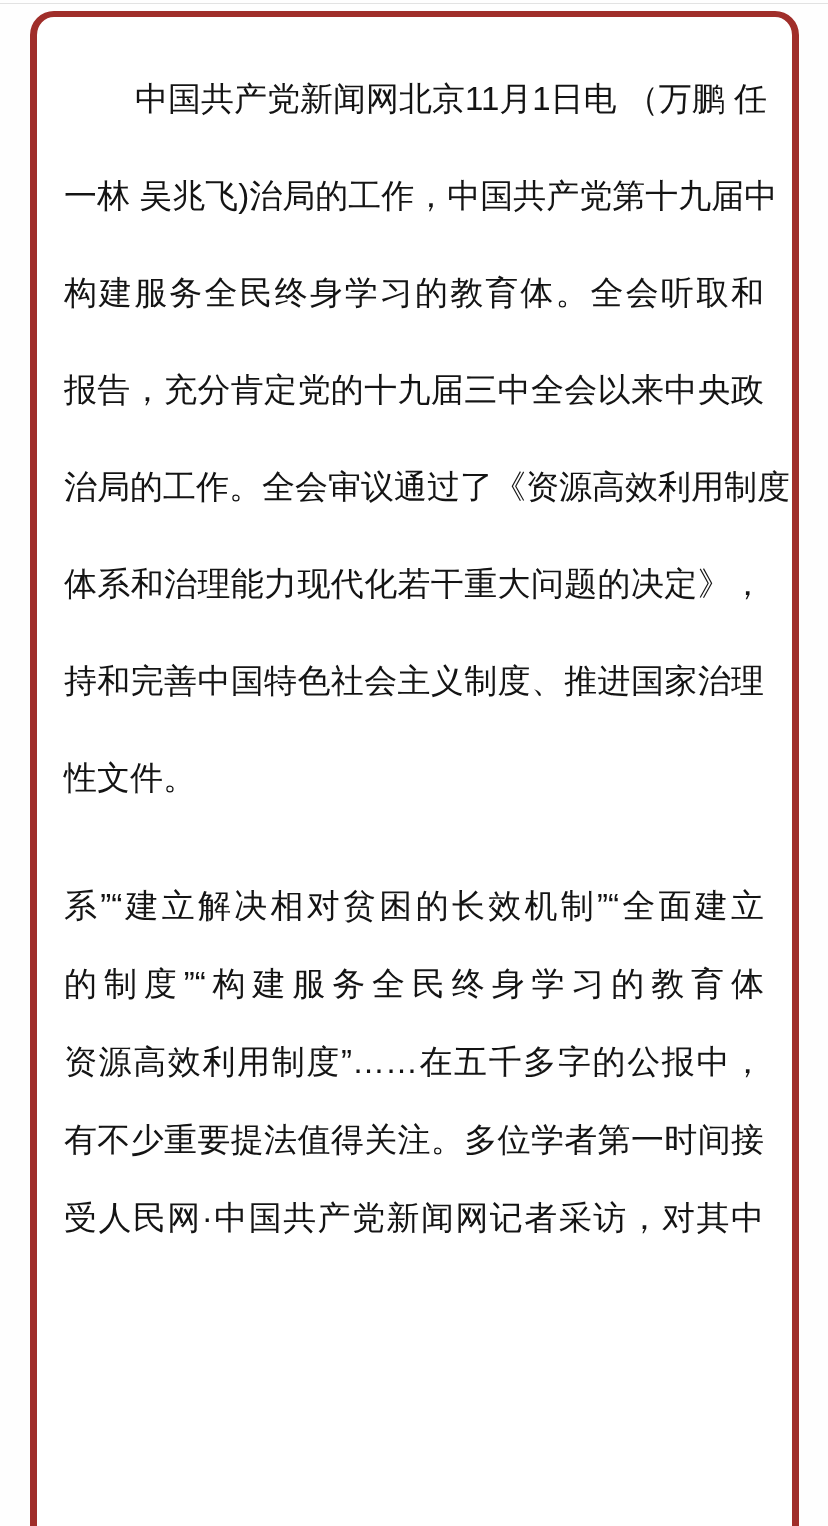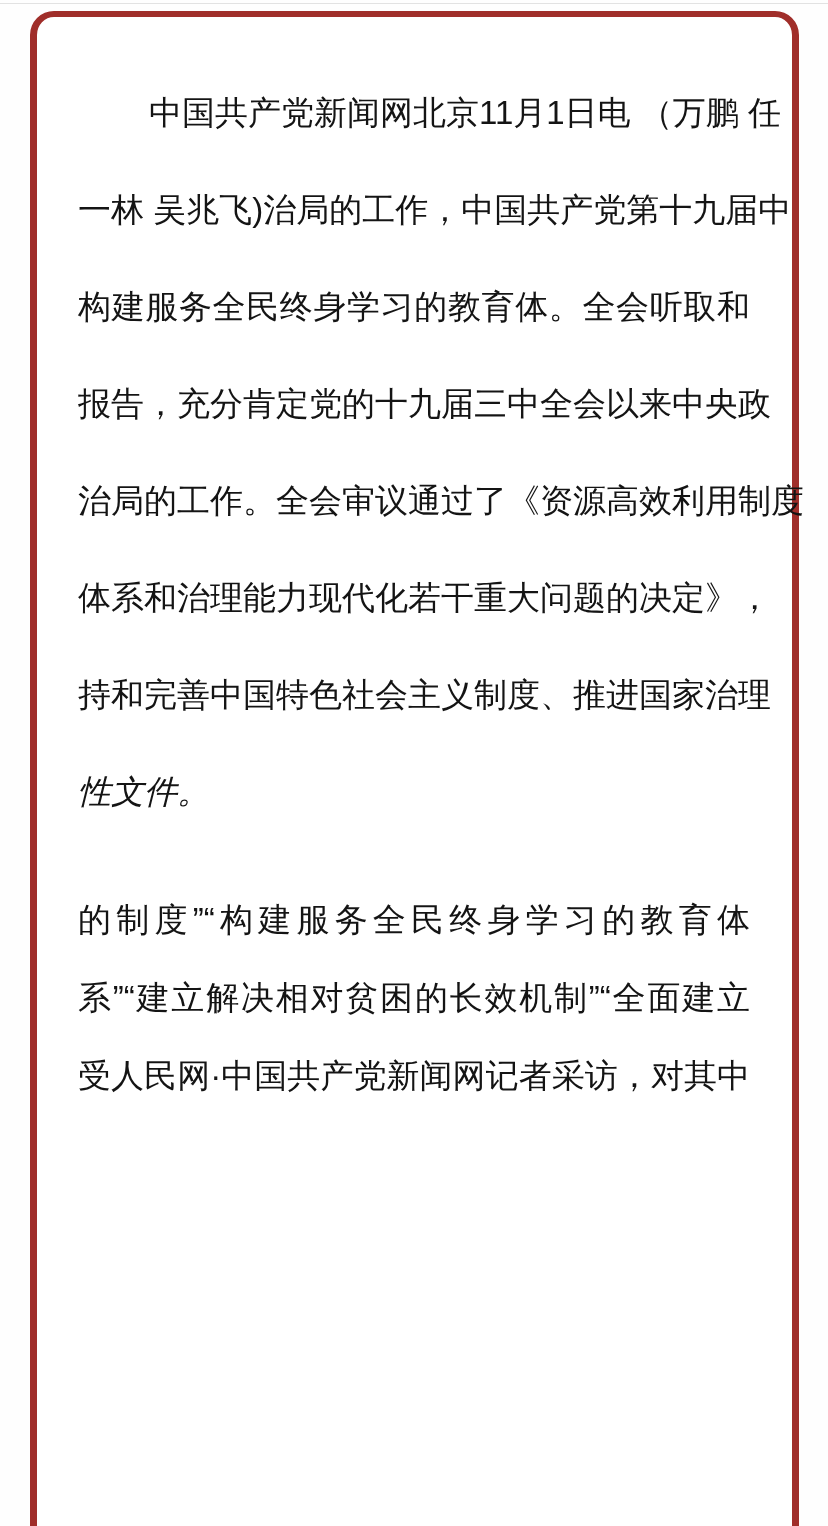--- a/index.html
+++ b/index.html
@@ -38,35 +38,34 @@
   .article-body {
     position: absolute;
     left: 64px;
     top: 50px;
     width: 700px;
     font-size: 33px;
     font-weight: 400;
     color: #141414;
     letter-spacing: 0;
   }
-  .para { margin: 14px; }
+  .para { margin: 0; }
   .para-1 .text-line { line-height: 97px; }
   .para-2 { margin-top: 41px; }
   .para-2 .text-line { line-height: 78px; }
   .text-line {
     white-space: nowrap;
     text-align: justify;
     text-align-last: justify;
     text-justify: inter-character;
   }
   .text-line.indent { padding-left: 71px; }
   .text-line.short {
     text-align: center;
     text-align-last: left;
-    font-style: italic;
   }
 </style>
 </head>
 <body>
 
 <div class="page">
   <div class="top-hairline" style="background: rgb(226, 226, 226);"></div>
   <div class="article-frame" style="border-color: rgb(160, 46, 42);"></div>
 
   <div class="article-body" style="color: rgb(20, 20, 20);">
@@ -75,18 +74,20 @@
       <div class="text-line">一林 吴兆飞)治局的工作，中国共产党第十九届中</div>
       <div class="text-line">构建服务全民终身学习的教育体。全会听取和</div>
       <div class="text-line">报告，充分肯定党的十九届三中全会以来中央政</div>
       <div class="text-line">治局的工作。全会审议通过了《资源高效利用制度</div>
       <div class="text-line">体系和治理能力现代化若干重大问题的决定》，</div>
       <div class="text-line">持和完善中国特色社会主义制度、推进国家治理</div>
       <div class="text-line short">性文件。</div>
     </div>
 
     <div class="para para-2">
+      <div class="text-line">系”“建立解决相对贫困的长效机制”“全面建立</div>
       <div class="text-line">的制度”“构建服务全民终身学习的教育体</div>
-      <div class="text-line">系”“建立解决相对贫困的长效机制”“全面建立</div>
+      <div class="text-line">资源高效利用制度”……在五千多字的公报中，</div>
+      <div class="text-line">有不少重要提法值得关注。多位学者第一时间接</div>
       <div class="text-line">受人民网·中国共产党新闻网记者采访，对其中</div>
     </div>
   </div>
 </div>
 
 </body></html>

